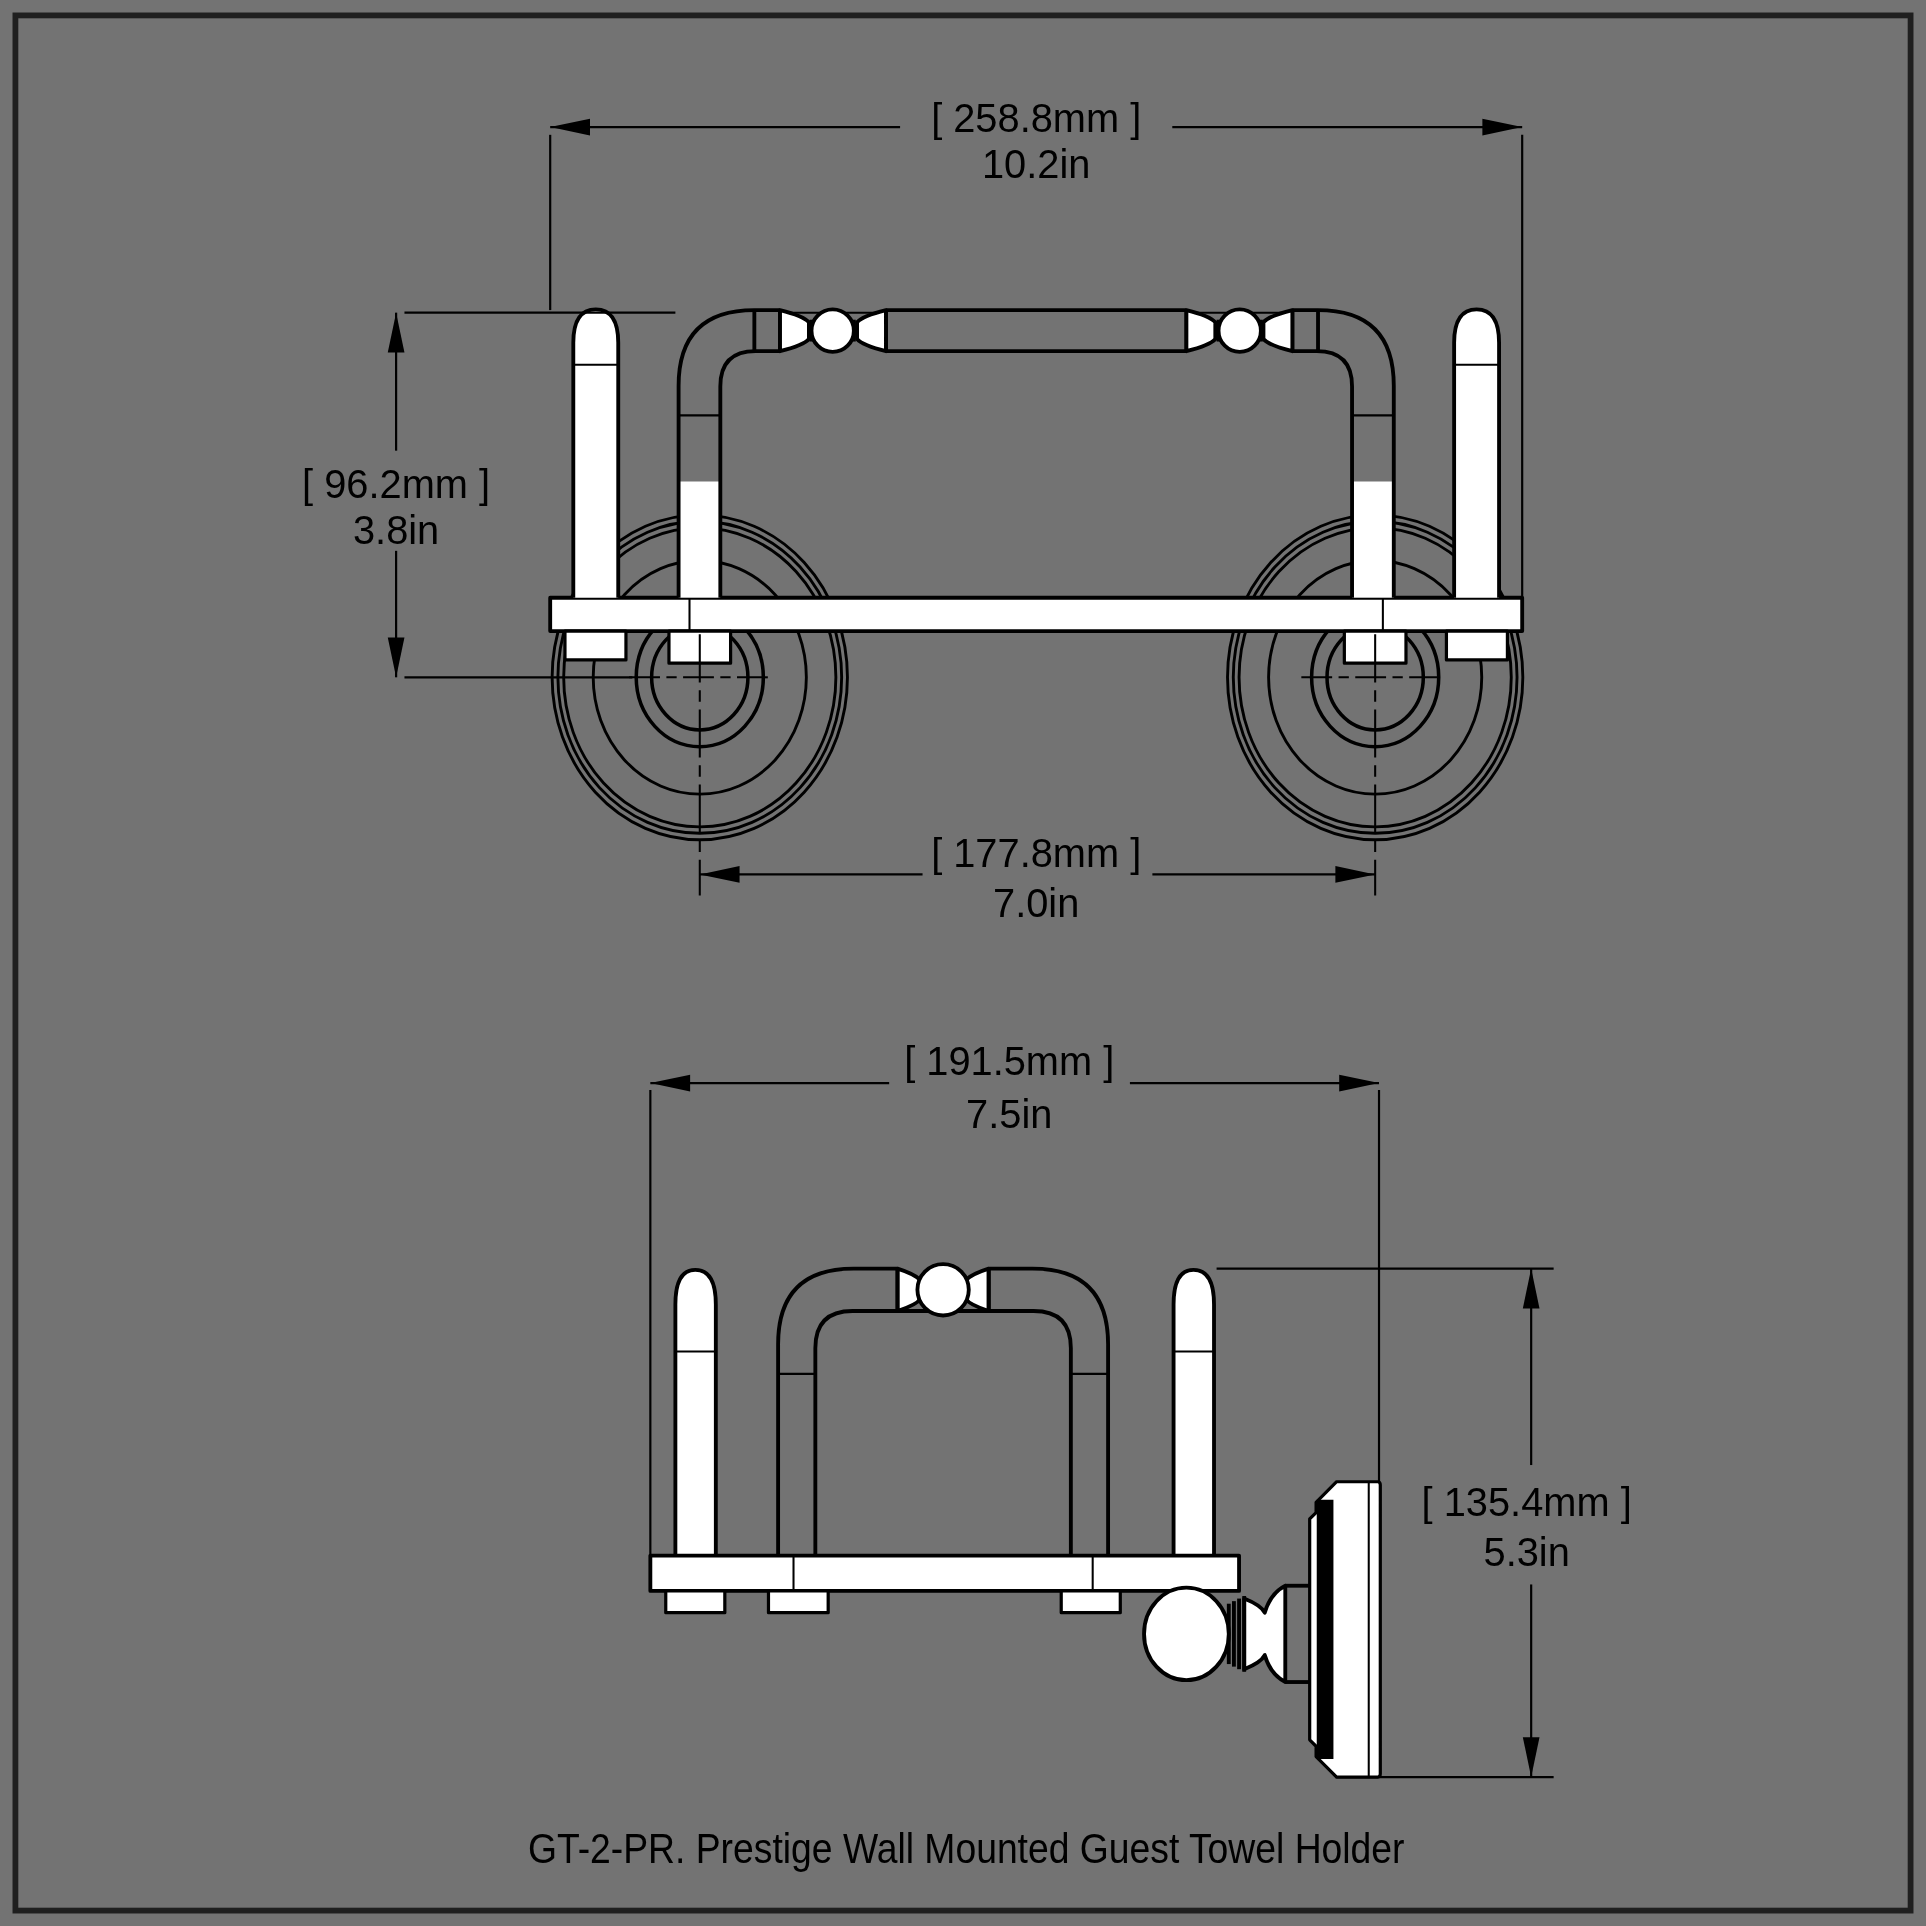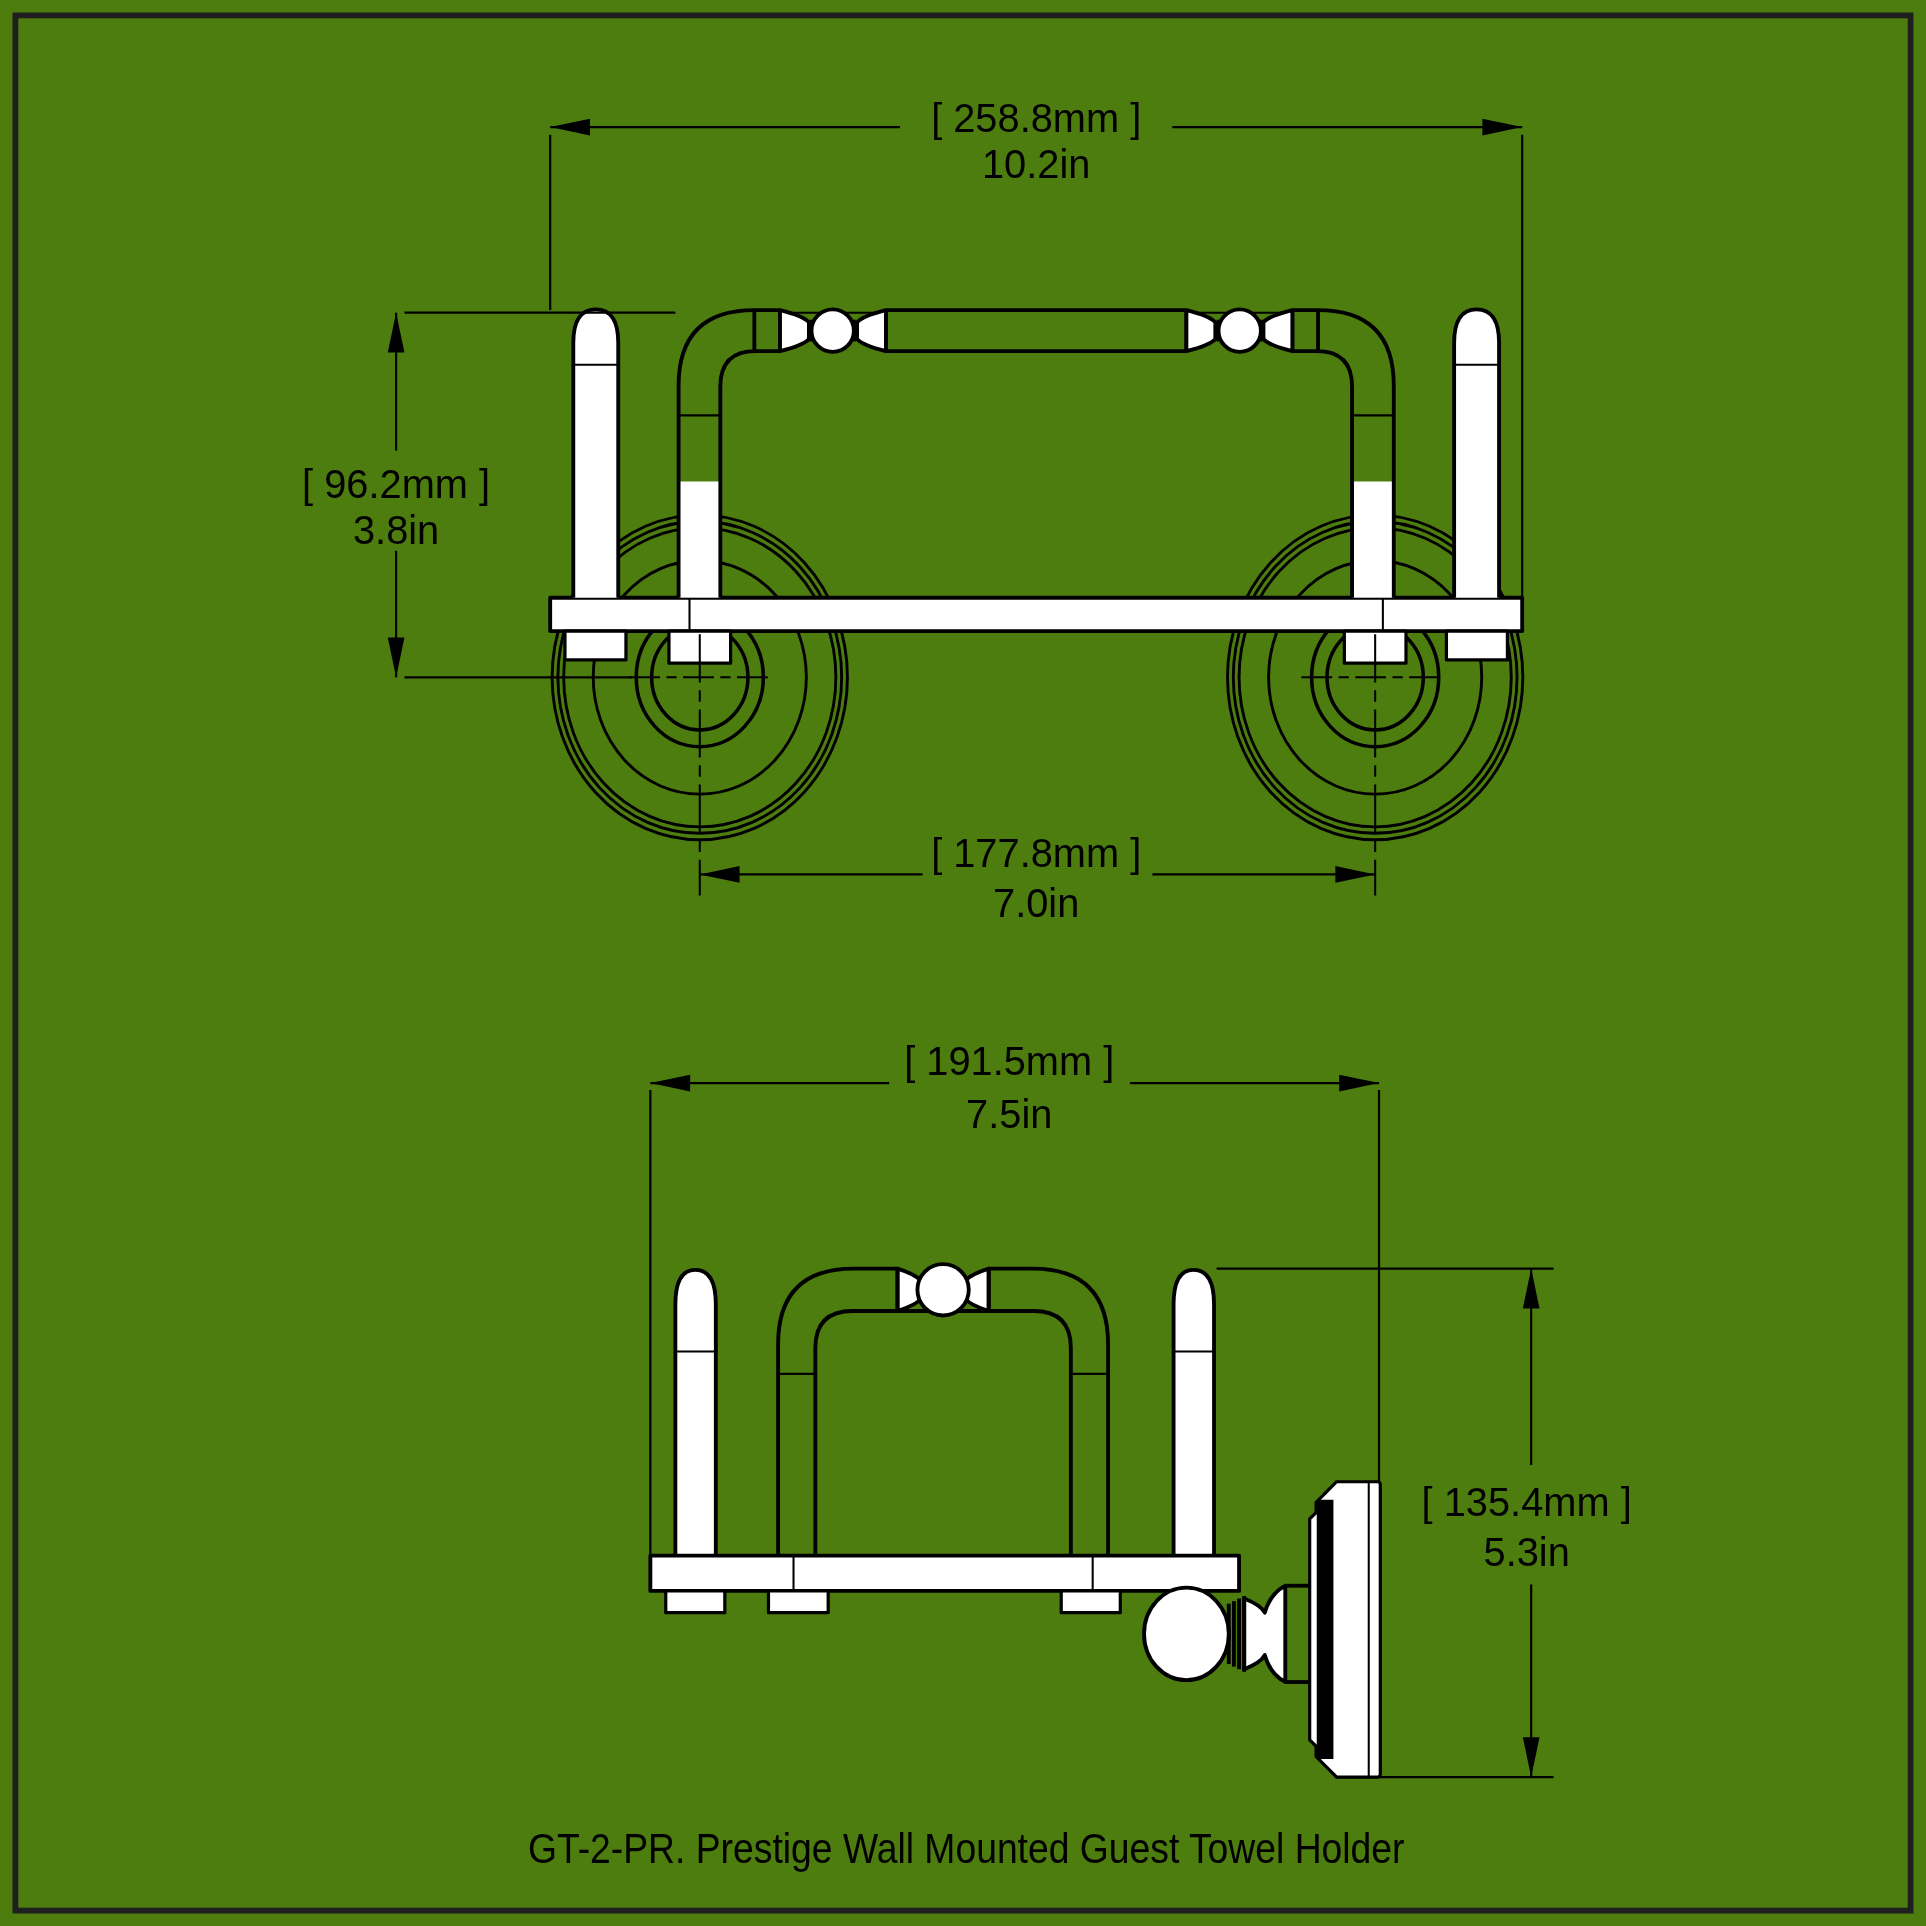--- a/index.html
+++ b/index.html
@@ -1,16 +1,16 @@
 <!DOCTYPE html>
 <html style="font-size:10.3px"><head>
 <meta charset="utf-8">
 <style>
   html,body{margin:0;padding:0;background:#ffffff;}
-  .stage{position:relative;width:1926px;height:1926px;background:#4d7c0f;
+  .stage{position:relative;width:1926px;height:1926px;background:#737373;
          font-family:"Liberation Sans", sans-serif;}
   svg{display:block;}
   .ln   {fill:none;stroke:#000000;stroke-width:6;stroke-linecap:butt;stroke-linejoin:round;}
   .ring {fill:none;stroke:#000000;stroke-width:4.5;}
   .thin {fill:none;stroke:#000000;stroke-width:3.2;}
   .dimln{fill:none;stroke:#000000;stroke-width:3.4;}
   .wfill{fill:#ffffff;}
   .wshape{fill:#ffffff;stroke:#000000;stroke-width:6;stroke-linejoin:round;}
   .arrow{fill:#000000;stroke:none;}
   .dim-label{font-size:62px;fill:#000000;text-anchor:middle;}

